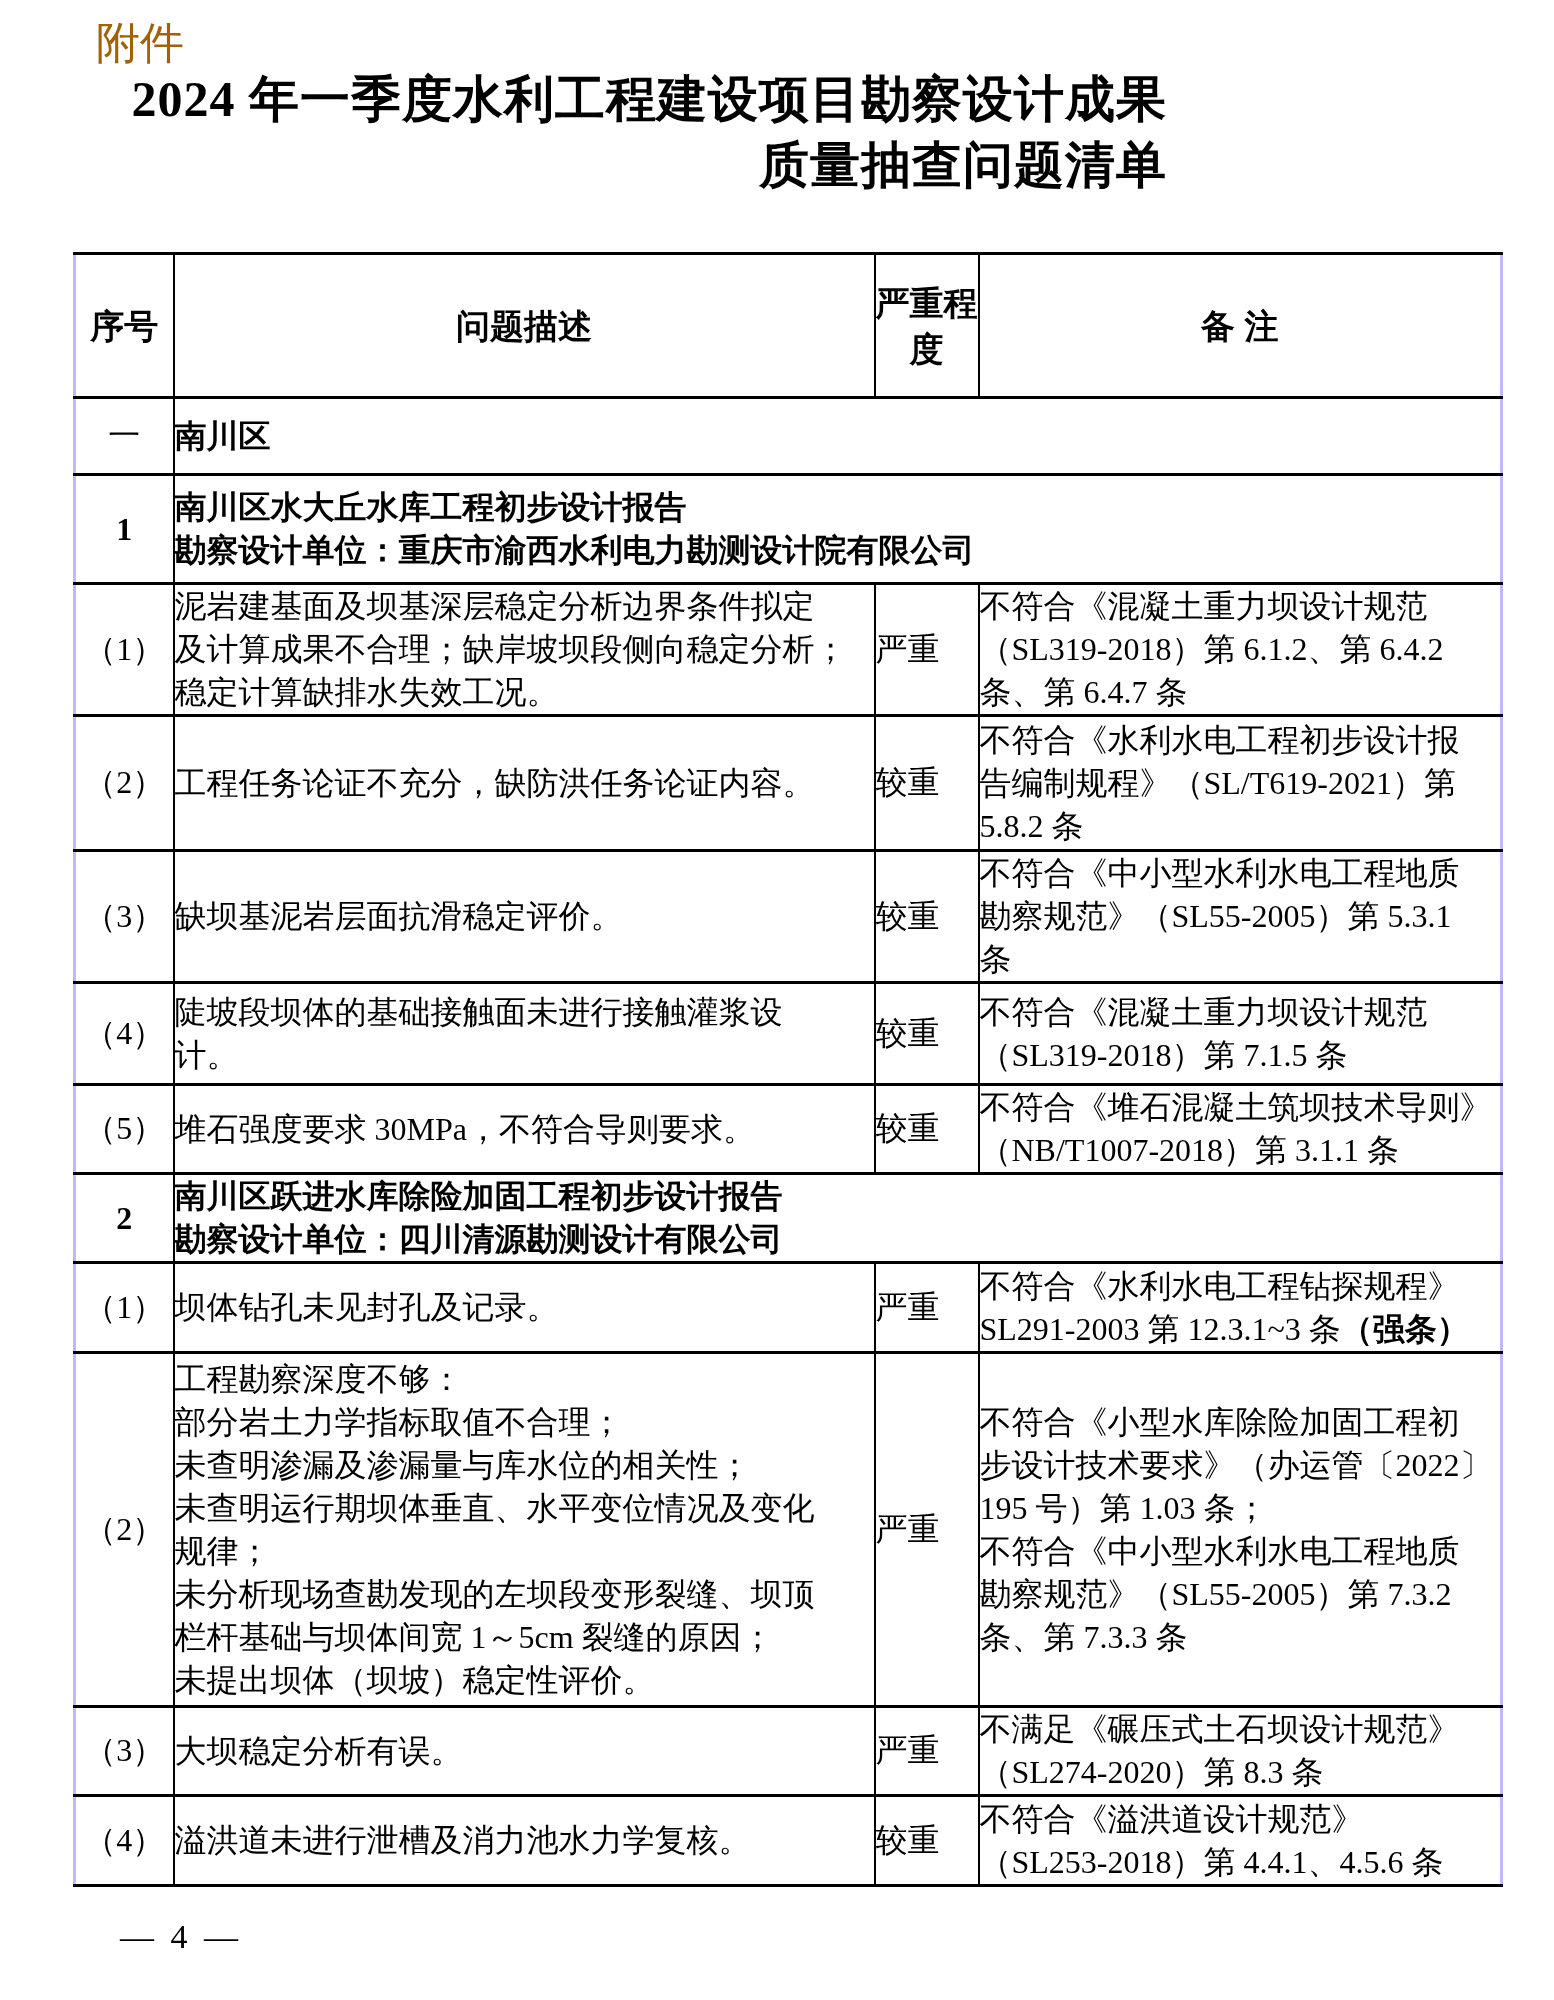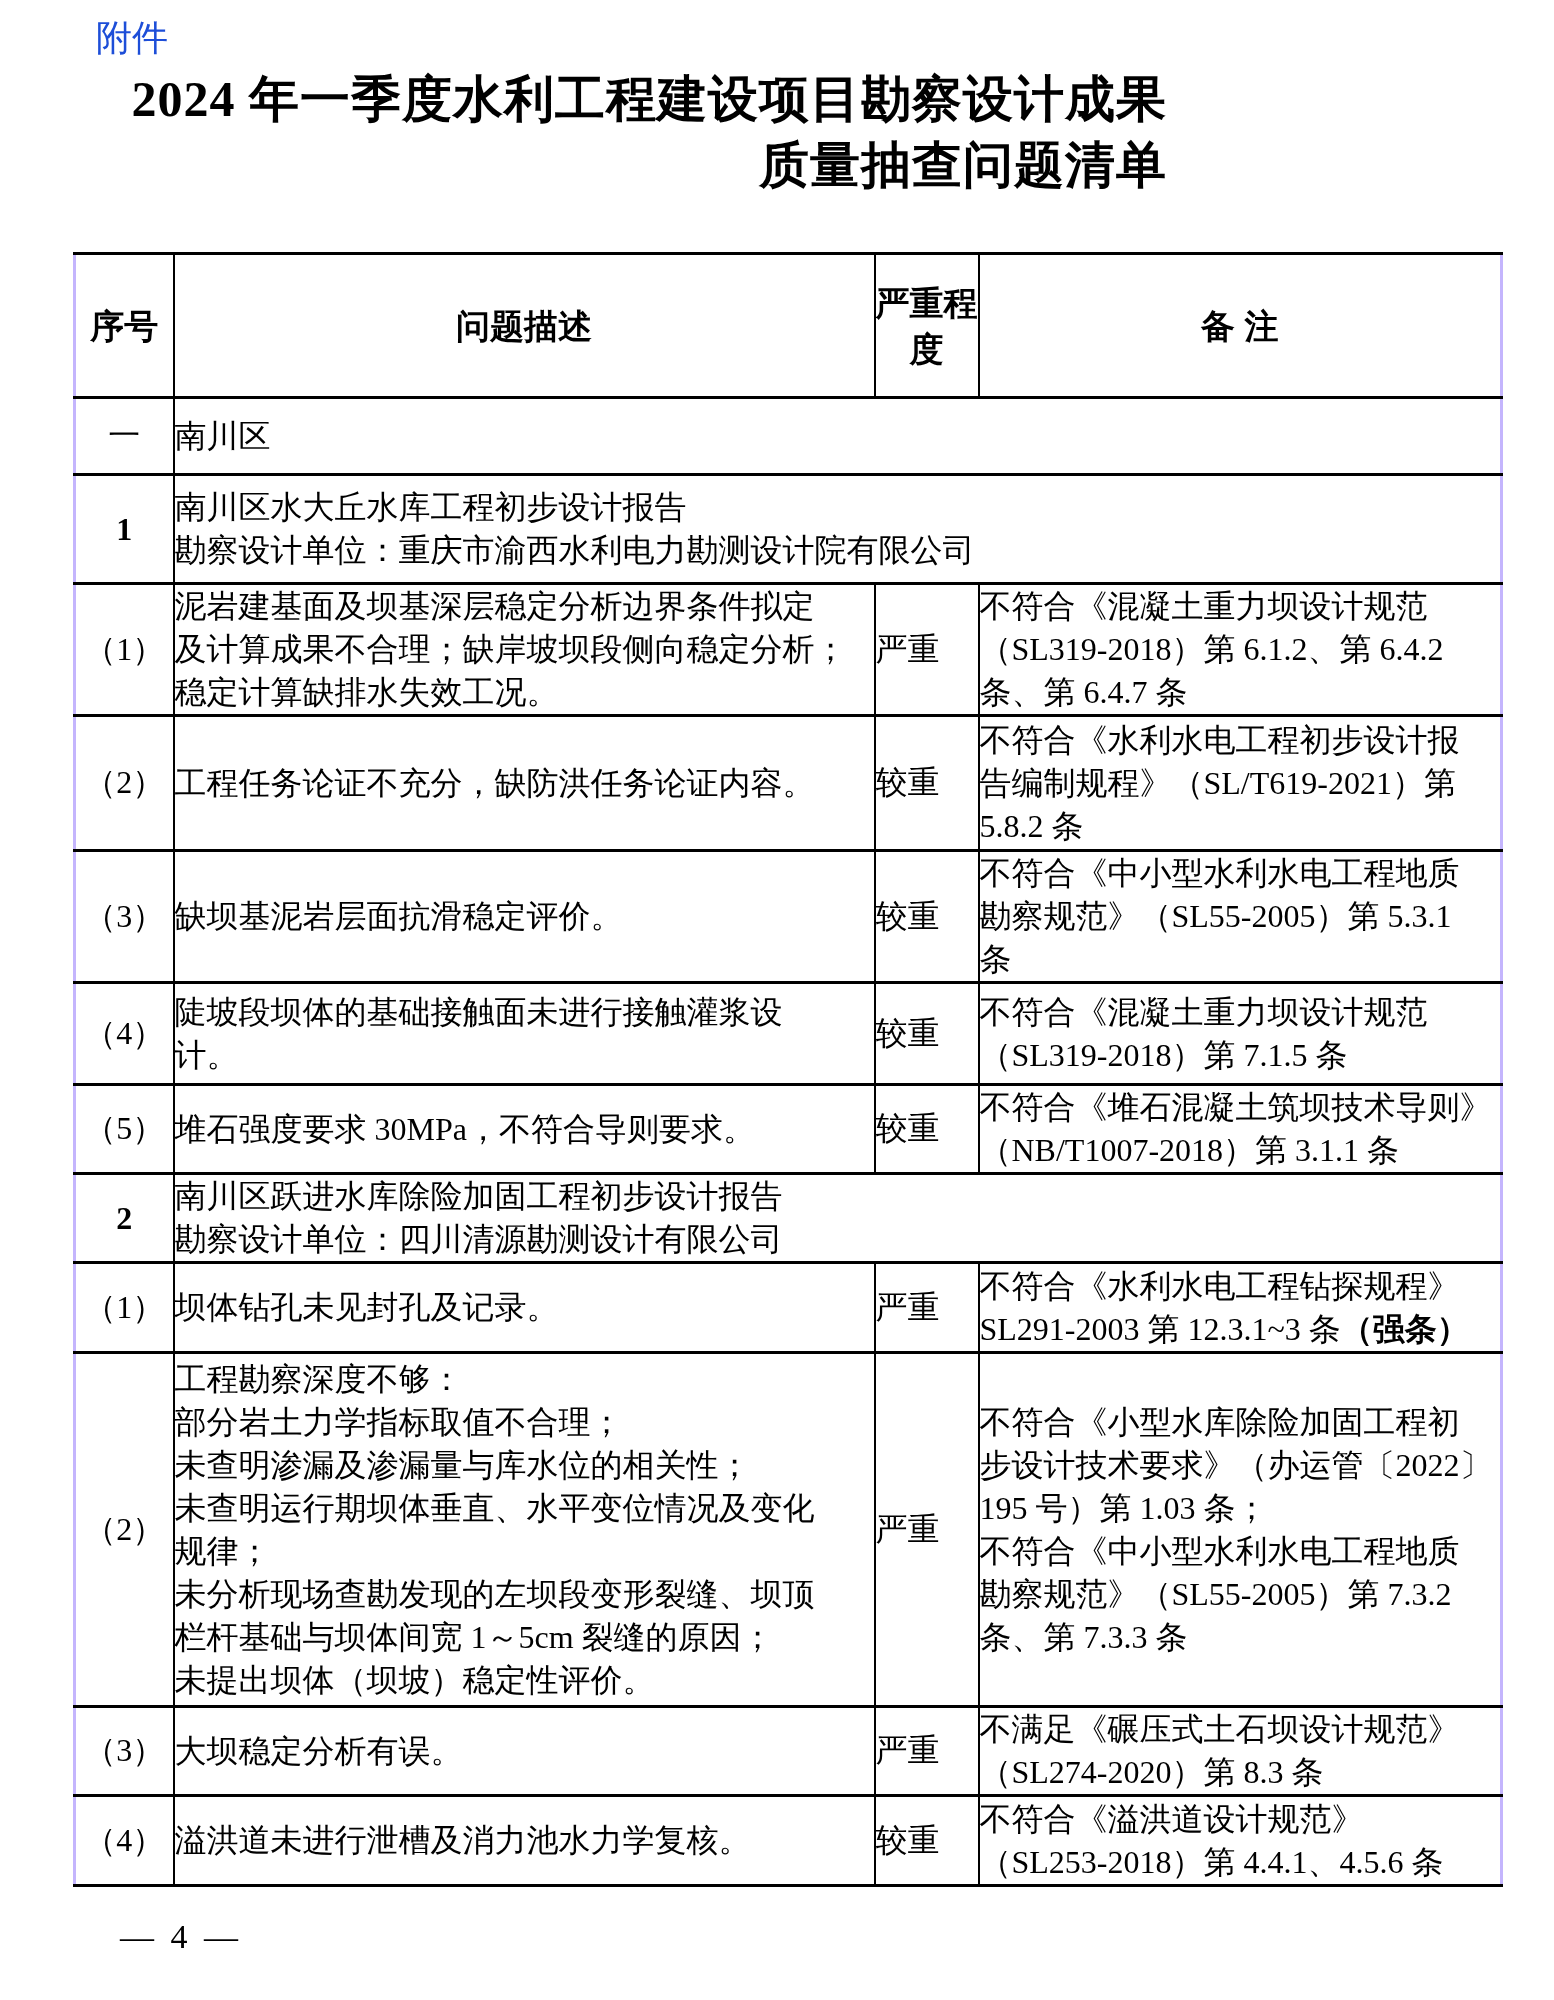--- a/index.html
+++ b/index.html
@@ -9,23 +9,23 @@
     height:2000px;
     background:#ffffff;
     color:#000;
     font-family:"Liberation Serif","DejaVu Serif",serif;
     overflow:hidden;
   }
   .attachment{
     position:absolute;
     left:96px;
     top:14px;
-    font-size:36px;
+    font-size:44px;
     font-family:"Liberation Sans","DejaVu Sans",sans-serif;
-    color:#1d4ed8;
+    color:#a16207;
   }
   .doc-title{
     position:absolute;
     left:63px;
     top:66px;
     width:1104px;
     text-align:right;
     font-size:50px;
     font-weight:bold;
     line-height:66px;
@@ -64,21 +64,21 @@
   }
   .sec-no{font-weight:bold;}
   .desc-cell{
     text-align:left;
     padding-left:18px;
     font-size:32px;
     line-height:43px;
     white-space:pre;
   }
   .sec-desc{
-    font-weight:normal;
+    font-weight:bold;
   }
   .sev-cell{
     text-align:left;
     font-size:32px;
   }
   .remark-cell{
     text-align:left;
     padding-left:14px;
     font-size:32px;
     line-height:43px;

